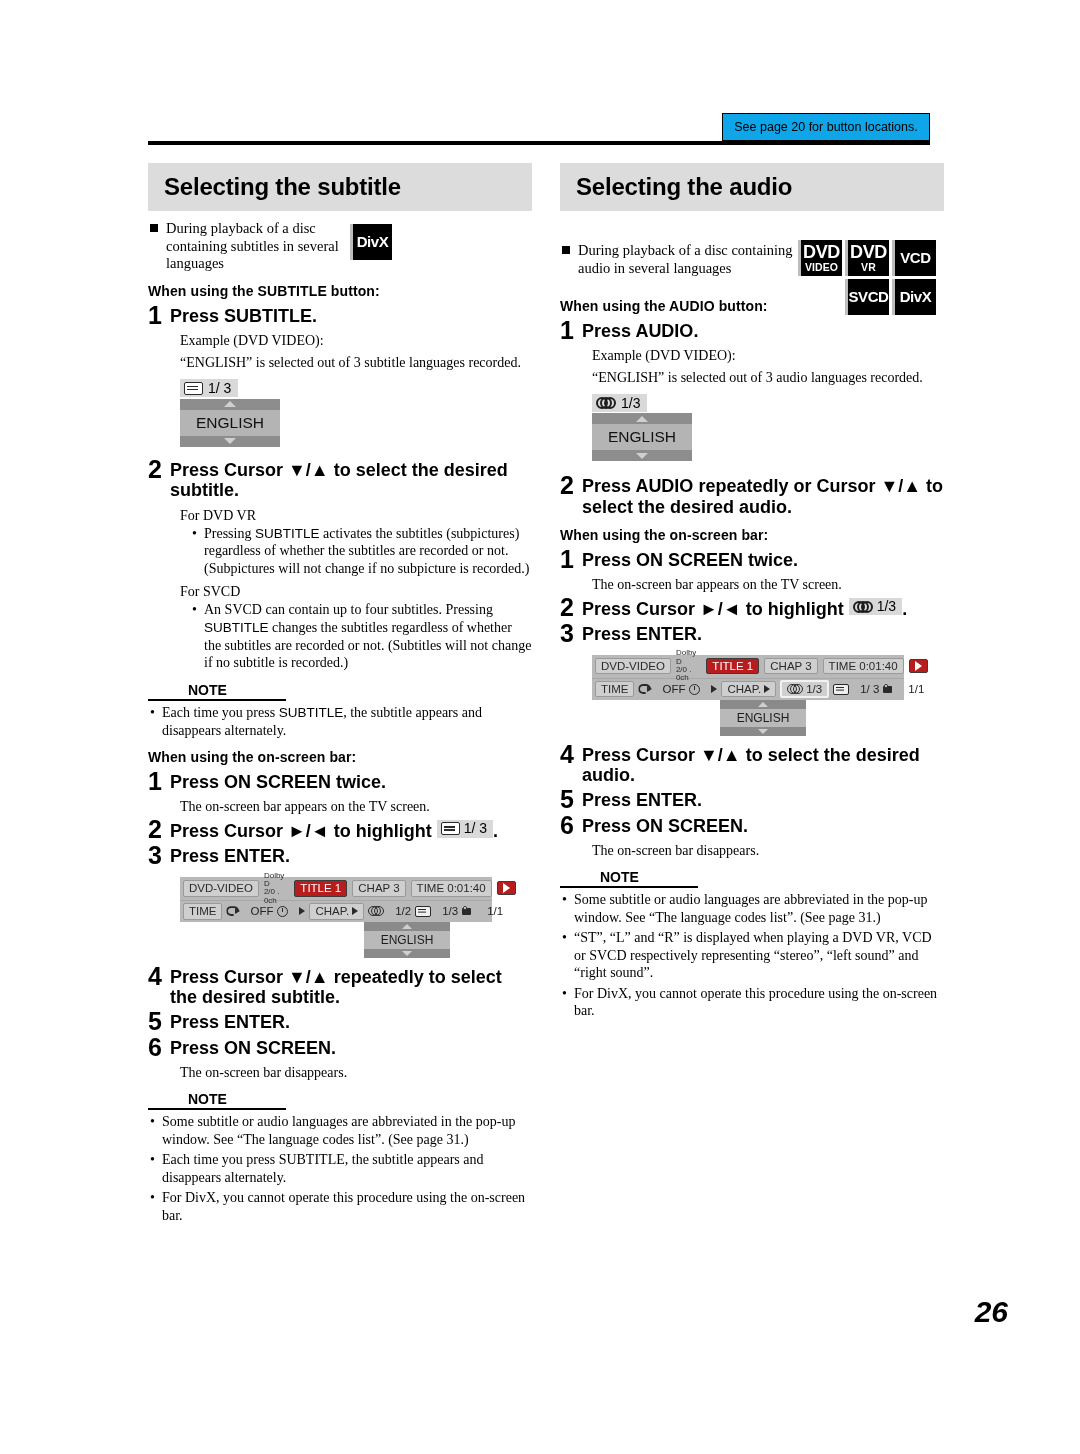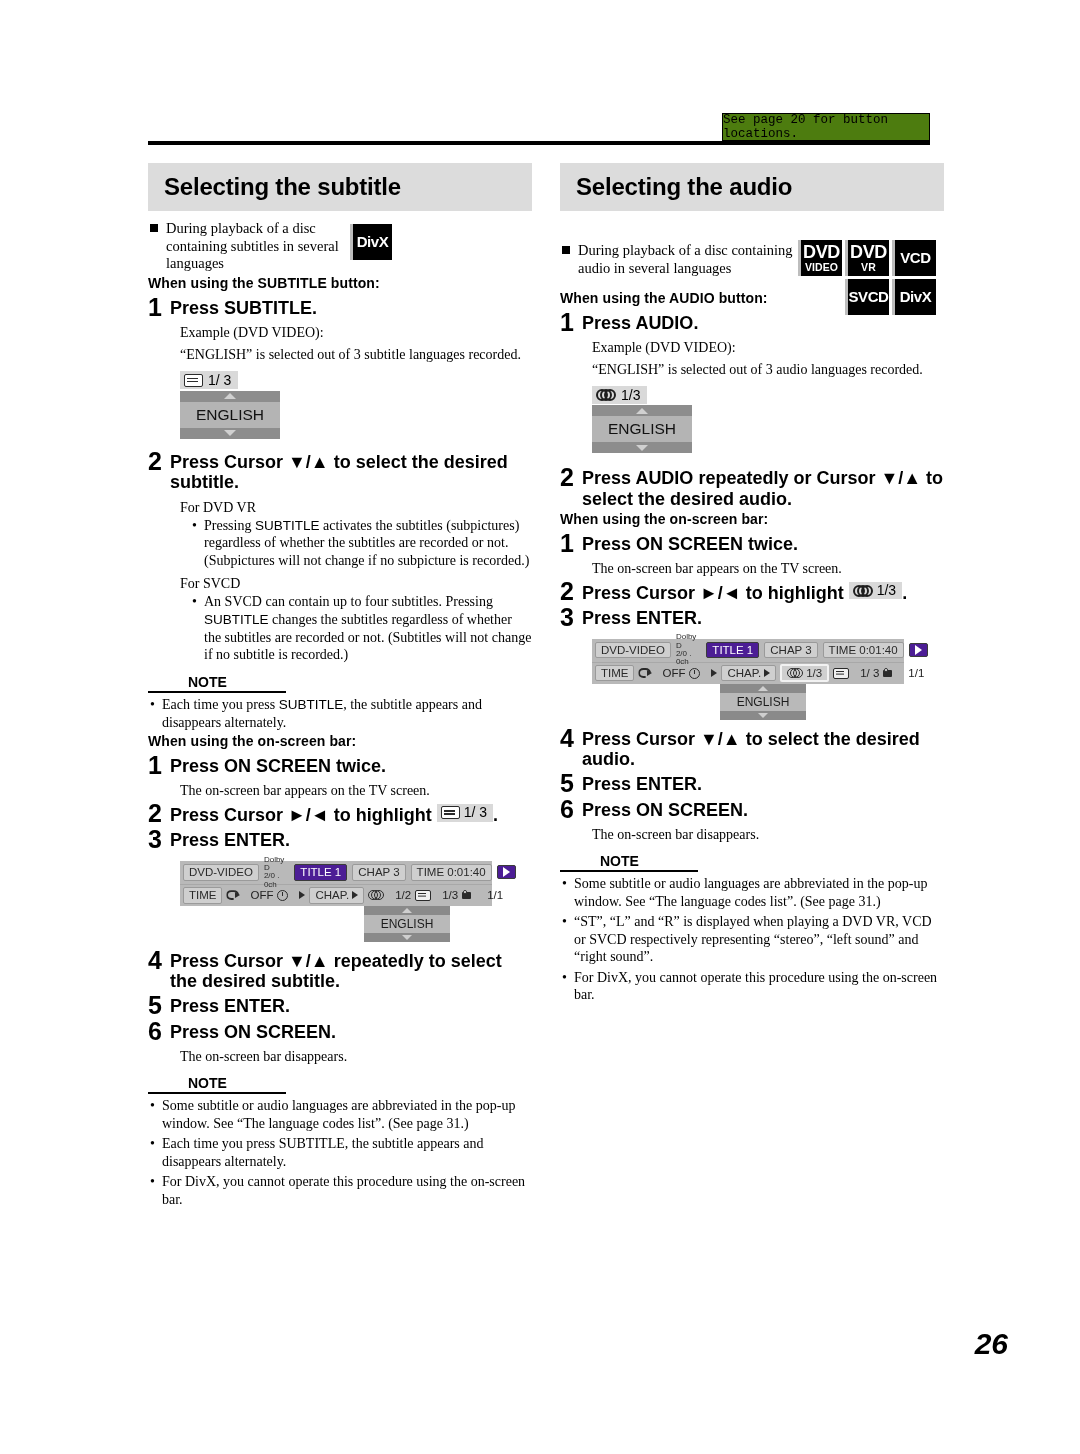--- a/index.html
+++ b/index.html
@@ -7,22 +7,22 @@
     width:1080px;height:1454px;background:#ffffff;
     font-family:"Liberation Serif", serif;
     -webkit-font-smoothing:antialiased;
     position:relative;overflow:hidden;
   }
   .page{position:absolute;left:0;top:0;width:1080px;height:1454px;}
 
   
   .hdr-note{
     position:absolute;left:722px;top:113px;width:206px;height:26px;
-    border:1px solid #000;background:#4d7c0f;
-    font-family:Liberation Mono, monospace;font-size:12.5px;
+    border:1px solid #000;background:#0ea5e9;
+    font-family:Liberation Sans, sans-serif;font-size:12.5px;
     display:flex;align-items:center;justify-content:center;color:#000;
   }
   .hdr-rule{position:absolute;left:148px;top:141px;width:782px;height:4px;background:#000;}
 
   
   .col{position:absolute;top:163px;width:384px;}
   .col-left{left:148px;}
   .col-right{left:560px;}
 
   .sect-title{
@@ -51,21 +51,21 @@
     box-sizing:border-box;
   }
   .badge .b1{font-size:18px;line-height:1.02;letter-spacing:-.4px;}
   .badge .b2{font-size:10.5px;line-height:1.05;letter-spacing:.1px;}
   .badge.one .b1{font-size:15px;}
   .badge.sq{width:42px;height:36px;}
   .badge.sq2{width:44px;height:36px;}
 
   .subhead{
     font-family:"Liberation Sans", sans-serif;font-weight:bold;
-    font-size:14px;color:#000;margin-top:2px;letter-spacing:.1px;
+    font-size:14px;color:#000;margin-top:10px;letter-spacing:.1px;
   }
 
   .step{display:flex;align-items:flex-start;margin-top:4px;}
   .step .num{
     font-family:"Liberation Sans", sans-serif;font-weight:bold;font-size:25px;
     line-height:1.0;width:22px;flex:none;color:#000;
   }
   .step .txt{
     font-family:"Liberation Sans", sans-serif;font-weight:bold;font-size:18px;
     line-height:1.14;color:#000;padding-top:3px;
@@ -130,21 +130,21 @@
   
   .osb{margin:9px 0 0 32px;width:312px;position:relative;font-family:"Liberation Sans", sans-serif;}
   .osb .row{background:#b9b9b9;display:flex;align-items:center;box-sizing:border-box;}
   .osb .row1{height:23px;padding:0 3px;gap:5px;}
   .osb .row2{height:22px;padding:0 3px;gap:4px;border-top:1px solid #a8a8a8;}
   .osb .cell{
     background:#cfcfcf;border:1px solid #9a9a9a;border-radius:2px;
     font-size:11.5px;color:#2a2a2a;padding:1px 5px;display:flex;align-items:center;gap:3px;
     line-height:1.1;white-space:nowrap;
   }
-  .osb .cell.dark{background:#4c1d95;color:#fff;border-color:#3b3b3b;}
+  .osb .cell.dark{background:#b91c1c;color:#fff;border-color:#3b3b3b;}
   .osb .plain{font-size:11.5px;color:#222;display:flex;align-items:center;gap:11px;white-space:nowrap;}
   .osb .dolby{font-size:8px;line-height:1.05;color:#2a2a2a;}
   .osb .spacer{flex:1;}
   .osb .cell.sel{border:2px solid #f2f2f2;background:#cfcfcf;}
   .osb .pop{
     position:absolute;width:86px;background:#9e9e9e;
   }
   .osb .pop .ab{height:9px;display:flex;align-items:center;justify-content:center;background:#8a8a8a;}
   .osb .pop .lg{height:18px;display:flex;align-items:center;justify-content:center;font-size:12px;color:#1c1c1c;background:#b9b9b9;}
   .osb .tri-u{width:0;height:0;border-left:5px solid transparent;border-right:5px solid transparent;border-bottom:5px solid #cfcfcf;}
@@ -171,21 +171,21 @@
   .g-cc:before{content:"";position:absolute;left:2px;top:2px;width:8px;height:1.2px;background:#2a2a2a;box-shadow:0 2.6px 0 0 #2a2a2a;}
   .g-au{display:inline-block;width:16px;height:10px;position:relative;}
   .g-au i{position:absolute;top:0;width:10px;height:10px;border:1.6px solid #2a2a2a;border-radius:50%;box-sizing:border-box;}
   .g-au i:nth-child(1){left:0;}
   .g-au i:nth-child(2){left:3px;}
   .g-au i:nth-child(3){left:6px;}
 
   .pagenum{
     position:absolute;right:72px;top:1295px;
     font-family:"Liberation Sans", sans-serif;font-weight:bold;font-style:italic;
-    font-size:30px;color:#000;margin-top:32px;
+    font-size:30px;color:#000;
   }
 </style>
 </head>
 <body>
 
 <div class="page">
 
   <div class="hdr-note">See page 20 for button locations.</div>
   <div class="hdr-rule"></div>
 

